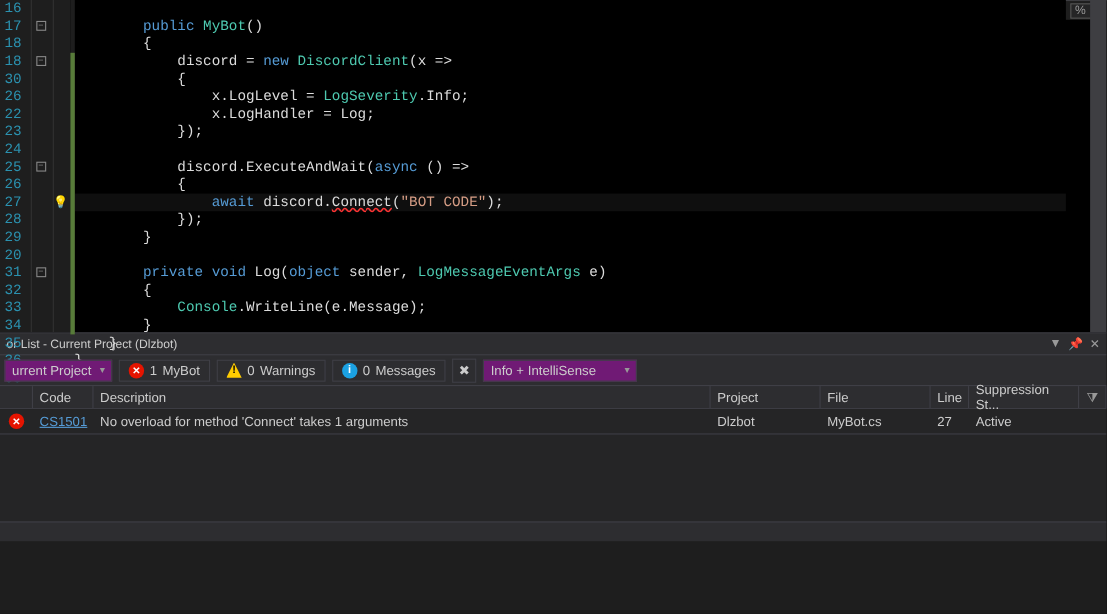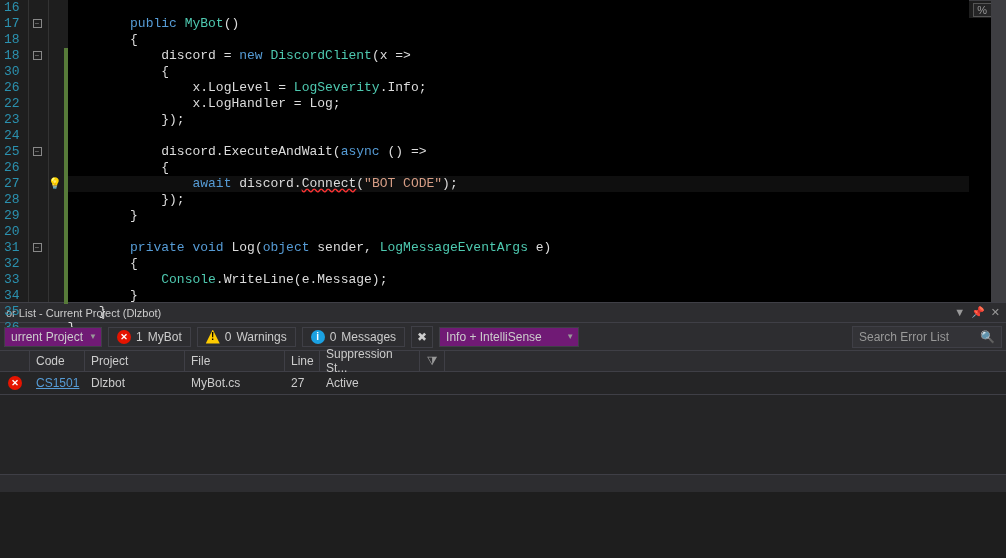--- a/index.html
+++ b/index.html
@@ -135,43 +135,41 @@
     <span>0</span>
     <span>Messages</span>
   </div>
   <div class="tbtn">
     <span>✖</span>
   </div>
   <div class="dd" style="min-width:140px">
     <span>Info + IntelliSense</span>
     <span class="chev">▼</span>
   </div>
-  <div class="searchbox">
-    <span>Search Error List</span>
-    <span class="mag">🔍</span>
-  </div>
 </div>
 
 <div class="grid-head">
   <div class="c-ic"></div>
   <div class="c-code">Code</div>
+  <div class="c-desc">Description</div>
   <div class="c-proj">Project</div>
   <div class="c-file">File</div>
   <div class="c-line">Line</div>
   <div class="c-supp">Suppression St...</div>
   <div class="c-filter">⧩</div>
 </div>
 
 <div class="grid-row">
   <div class="c-ic">
       <span class="err-ic">✕</span>
     </div>
   <div class="c-code">
       <span class="lnk">CS1501</span>
     </div>
+  <div class="c-desc">No overload for method 'Connect' takes 1 arguments</div>
   <div class="c-proj">Dlzbot</div>
   <div class="c-file">MyBot.cs</div>
   <div class="c-line">27</div>
   <div class="c-supp">Active</div>
   <div class="c-filter"></div>
 </div>
 
 <div class="blank-area"></div>
 <div class="status"></div>
 

